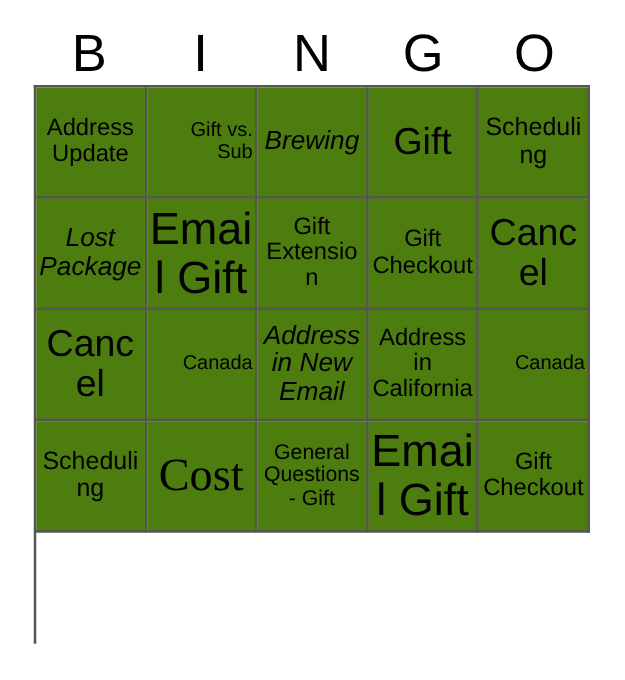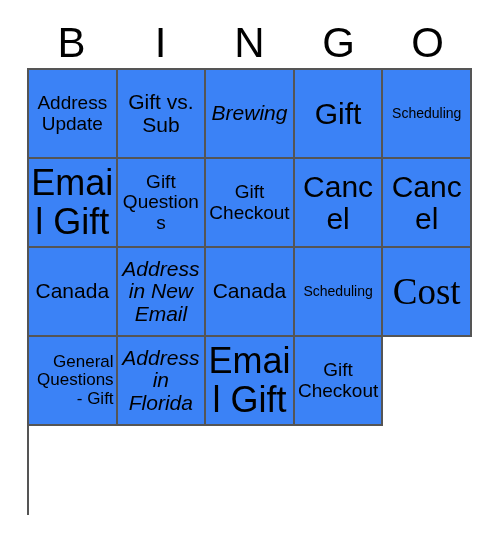--- a/index.html
+++ b/index.html
@@ -58,35 +58,35 @@
   .cell {
     border-right: 2px solid #555555;
     border-bottom: 2px solid #555555;
     box-sizing: border-box;
     display: flex;
     align-items: center;
     justify-content: center;
     text-align: center;
     overflow: hidden;
     padding: 1px 2px;
-    background: #3b82f6;
+    background: #4d7c0f;
   }
   .cell-text {
     color: #000000;
     line-height: 1.06;
     display: block;
     width: 100%;
     word-wrap: break-word;
   }
   
-  .s-xs  { font-size: 14px; }
-  .s-sm  { font-size: 17px; text-align: right; }
+  .s-xs  { font-size: 20px; }
+  .s-sm  { font-size: 17px; }
   .s-md  { font-size: 19px; }
   .s-lg  { font-size: 21px; font-style: italic; }
-  .s-xl  { font-size: 21px; }
+  .s-xl  { font-size: 16px; text-align: right; }
   .s-2xl { font-size: 30px; }
   .s-3xl { font-size: 36px; }
   .s-4xl { font-size: 37px; font-family: Liberation Serif, serif; }
 </style>
 </head>
 <body>
 
 <div id="bingo-card">
 
   <div id="header-row">
@@ -108,56 +108,59 @@
       <div class="cell">
         <span class="cell-text s-lg">Brewing</span>
       </div>
       <div class="cell">
         <span class="cell-text s-2xl">Gift</span>
       </div>
       <div class="cell">
         <span class="cell-text s-xs">Scheduling</span>
       </div>
       <div class="cell">
+        <span class="cell-text s-lg">Lost Package</span>
+      </div>
+      <div class="cell">
         <span class="cell-text s-3xl">Email Gift</span>
       </div>
       <div class="cell">
-        <span class="cell-text s-md">Gift Questions</span>
+        <span class="cell-text s-md">Gift Extension</span>
       </div>
       <div class="cell">
         <span class="cell-text s-md">Gift Checkout</span>
       </div>
       <div class="cell">
         <span class="cell-text s-2xl">Cancel</span>
       </div>
       <div class="cell">
         <span class="cell-text s-2xl">Cancel</span>
       </div>
       <div class="cell">
         <span class="cell-text s-xl">Canada</span>
       </div>
       <div class="cell">
         <span class="cell-text s-lg">Address in New Email</span>
       </div>
       <div class="cell">
+        <span class="cell-text s-md">Address in California</span>
+      </div>
+      <div class="cell">
         <span class="cell-text s-xl">Canada</span>
       </div>
       <div class="cell">
         <span class="cell-text s-xs">Scheduling</span>
       </div>
       <div class="cell">
         <span class="cell-text s-4xl">Cost</span>
       </div>
       <div class="cell">
         <span class="cell-text s-sm">General Questions - Gift</span>
       </div>
       <div class="cell">
-        <span class="cell-text s-lg">Address in Florida</span>
-      </div>
-      <div class="cell">
         <span class="cell-text s-3xl">Email Gift</span>
       </div>
       <div class="cell">
         <span class="cell-text s-md">Gift Checkout</span>
       </div>
     </div>
 
 </div>
 
 </body></html>

